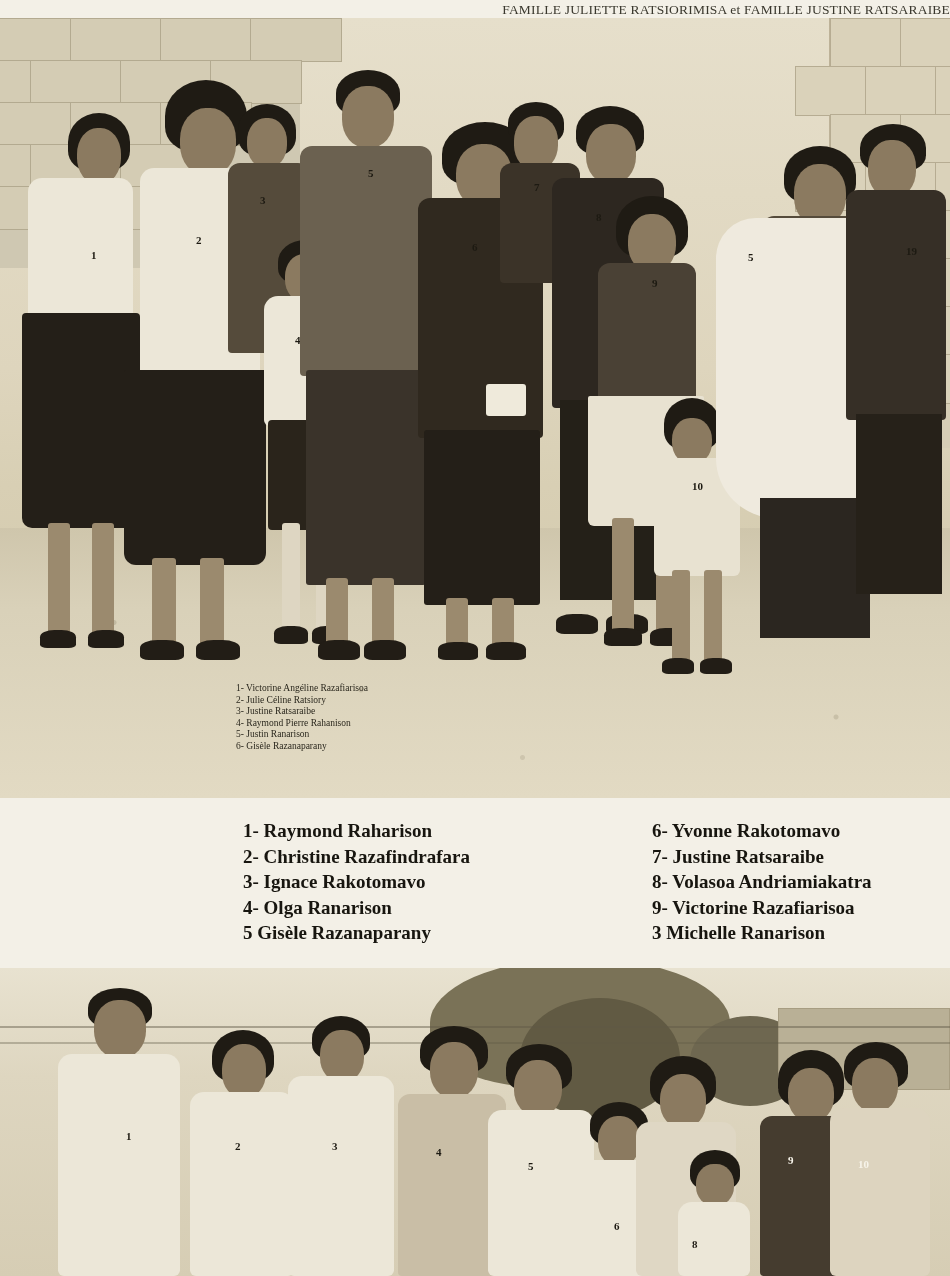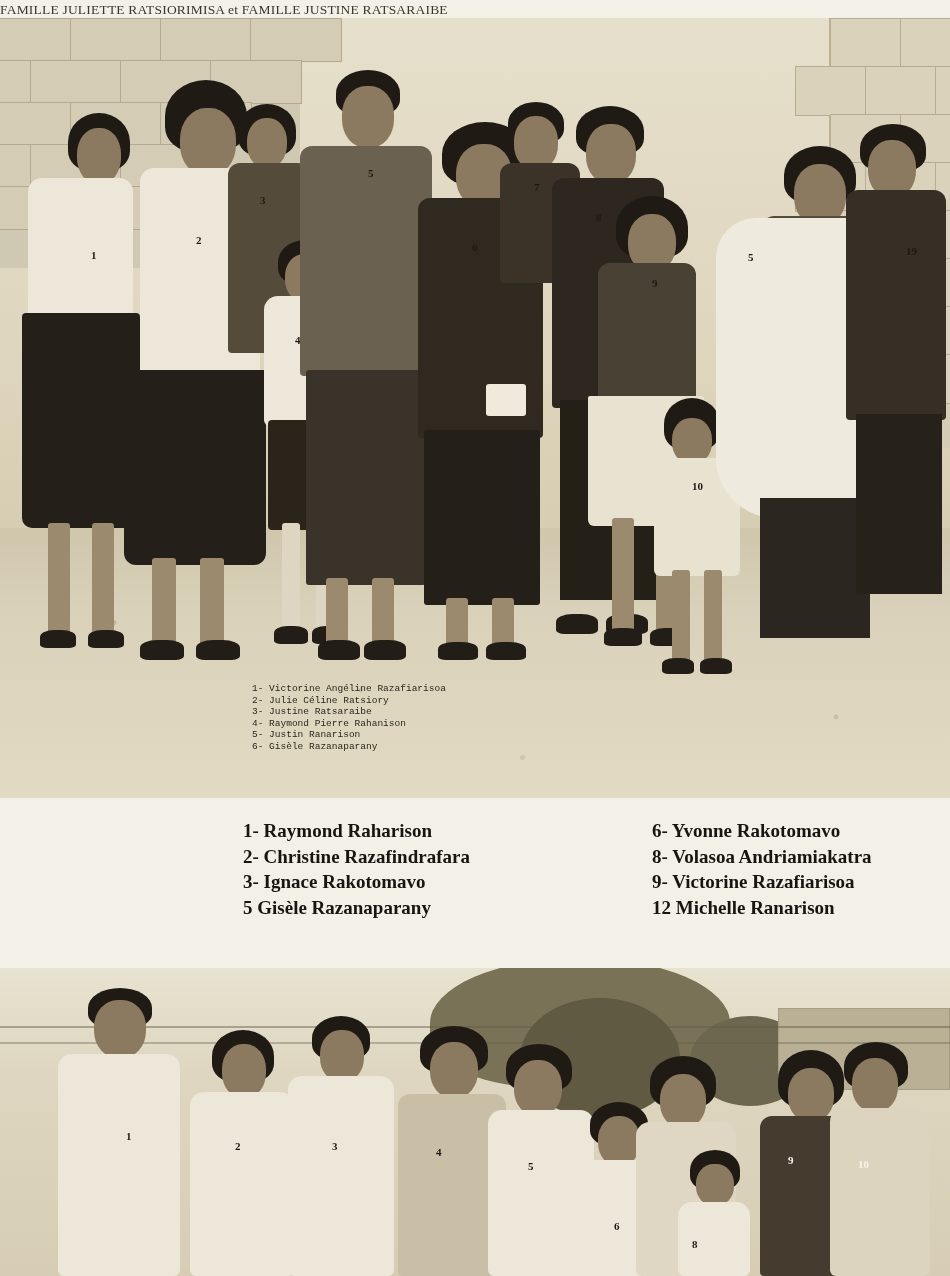--- a/index.html
+++ b/index.html
@@ -21,21 +21,21 @@
     height: 1276px;
     background: #f3f0e7;
   }
 
   
   .doc-title {
     position: absolute;
     top: 2px;
     left: 0;
     width: 950px;
-    text-align: left;
+    text-align: right;
     font-size: 13.5px;
     letter-spacing: 0.2px;
     color: #3a382e;
     font-family: "Liberation Serif", serif;
   }
 
   
   .photo1 {
     position: absolute;
     top: 18px;
@@ -116,27 +116,27 @@
     font-family: "Liberation Serif", serif;
     font-weight: bold;
     font-size: 11px;
     color: #1d1a12;
   }
   .numlabel.white { color: #f7f4ea; }
 
   
   .caption1 {
     position: absolute;
-    left: 252px;
+    left: 236px;
     top: 665px;
     width: 460px;
     font-size: 9.5px;
     line-height: 11.6px;
     color: #2a271d;
-    font-family: Liberation Mono, monospace;
+    font-family: Liberation Serif, serif;
   }
   .caption1 .col {
     display: inline-block;
     vertical-align: top;
   }
   .caption1 .colA { width: 240px; }
   .caption1 .colB { width: 210px; }
   .caption1 .row { white-space: nowrap; }
 
   
@@ -377,27 +377,29 @@
         <div class="row">6- Gisèle Razanaparany</div>
       </div>
     </div>
   </div>
 
   <div class="legend">
     <div class="lcol lcolA">
       <div>1- Raymond Raharison</div>
       <div>2- Christine Razafindrafara</div>
       <div>3- Ignace Rakotomavo</div>
+      <div>4-  Olga  Ranarison</div>
       <div>5  Gisèle Razanaparany</div>
     </div>
     <div class="lcol lcolB">
       <div>6- Yvonne Rakotomavo</div>
+      <div>7- Justine Ratsaraibe</div>
       <div>8- Volasoa Andriamiakatra</div>
       <div>9- Victorine Razafiarisoa</div>
-      <div>12 Michelle Ranarison</div>
+      <div>3 Michelle Ranarison</div>
     </div>
   </div>
 
   <div class="photo2">
     <div class="sky2"></div>
 
     <div class="palm" style="left:430px;top:-10px;width:300px;height:130px;background:#7a7257;border-radius:50% 50% 40% 40%;"></div>
     <div class="palm" style="left:520px;top:30px;width:160px;height:120px;background:#615a43;"></div>
     <div class="palm" style="left:690px;top:48px;width:120px;height:90px;background:#6e6750;"></div>
     <div class="building2"></div>

